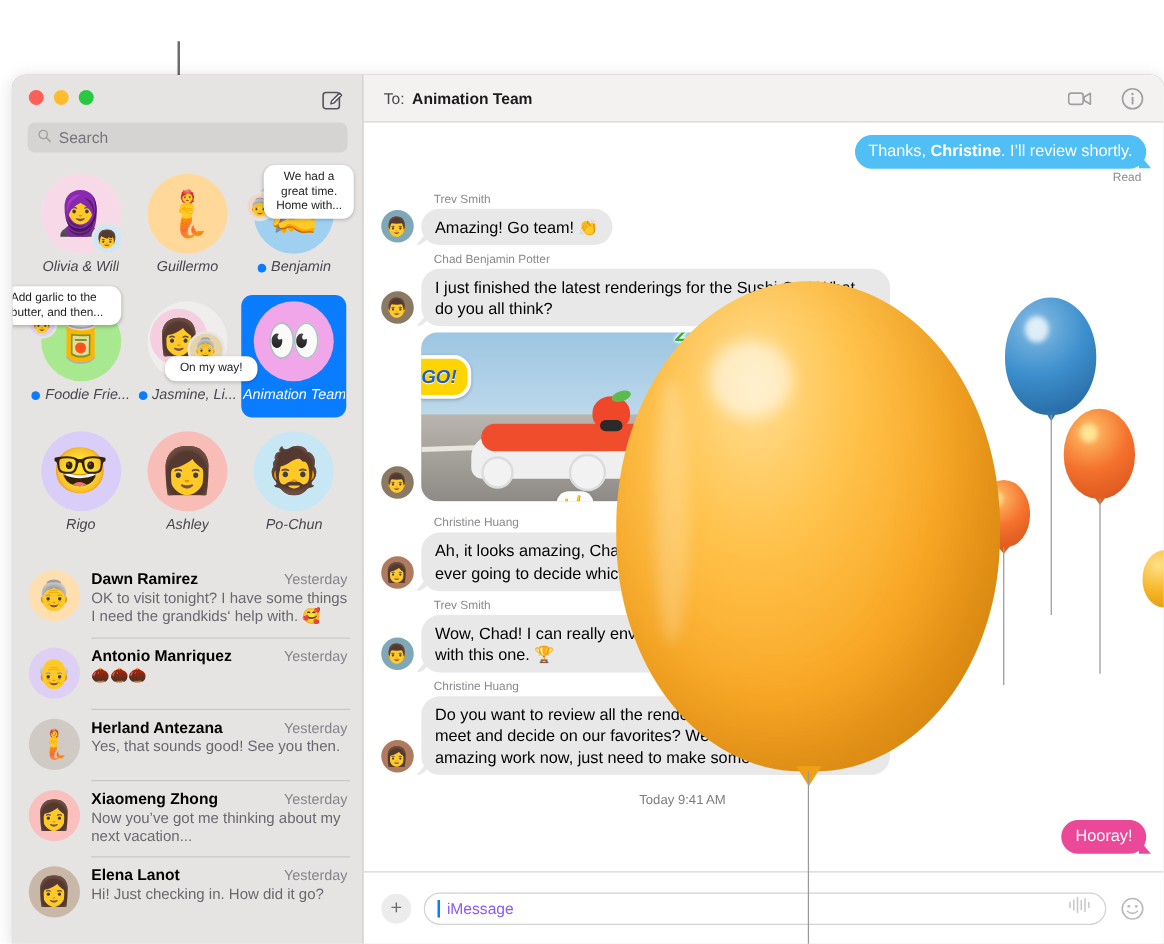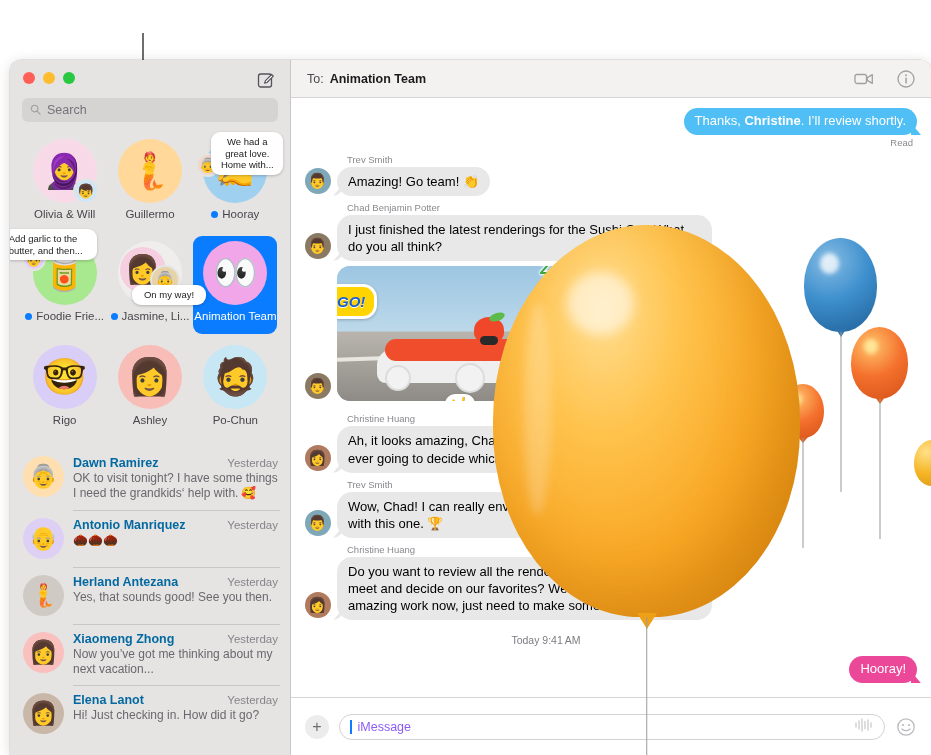--- a/index.html
+++ b/index.html
@@ -88,21 +88,21 @@
   .pin.selected { background: #0a7cff; }
   .pin-av {
     width: 64px; height: 64px; border-radius: 50%;
     position: relative; display: flex; align-items: center; justify-content: center;
     font-size: 36px; line-height: 1;
     overflow: visible;
   }
   .pin-label {
     margin-top: 5px; font-size: 11.5px; color: #48464c;
     display: flex; align-items: center; gap: 4px; max-width: 82px;
-    white-space: nowrap; overflow: hidden; text-overflow: ellipsis;
+    white-space: nowrap; overflow: hidden; text-overflow: ellipsis; font-style: italic;
   }
   .pin.selected .pin-label { color: #ffffff; }
   .unread-dot {
     width: 7px; height: 7px; border-radius: 50%; background: #0a7cff;
     flex: 0 0 auto;
   }
   .mini-av {
     position: absolute; width: 26px; height: 26px; border-radius: 50%;
     right: -2px; bottom: -1px; border: 2px solid #e6e4e3;
     display: flex; align-items: center; justify-content: center;
@@ -130,21 +130,21 @@
     content: ""; position: absolute; left: 63px; right: 10px; top: 0;
     height: 0.5px; background: #c9c7c6;
   }
   .conv-av {
     width: 41px; height: 41px; border-radius: 50%; flex: 0 0 41px;
     display: flex; align-items: center; justify-content: center;
     font-size: 23px; overflow: hidden;
   }
   .conv-body { flex: 1 1 auto; min-width: 0; }
   .conv-top { display: flex; justify-content: space-between; align-items: baseline; }
-  .conv-name { font-size: 12.5px; font-weight: bold; color: #0369a1; }
+  .conv-name { font-size: 12.5px; font-weight: bold; color: #000000; }
   .conv-date { font-size: 11.5px; color: #86848a; flex: 0 0 auto; margin-left: 6px; }
   .conv-prev {
     font-size: 12px; color: #6a686e; line-height: 1.28; margin-top: 1px;
     display: -webkit-box; -webkit-line-clamp: 2; -webkit-box-orient: vertical;
     overflow: hidden;
   }
 
   
   .chat { flex: 1 1 auto; position: relative; background: #ffffff; overflow: hidden; }
   .chat-header {
@@ -293,25 +293,25 @@
           <div class="pin-av" style="background:#ffd89a;">🧜</div>
           <div class="pin-label">
             <span>Guillermo</span>
           </div>
         </div>
 
         <div class="pin">
           <div class="pin-av" style="background:#9fd0f0;">
             <span style="font-size:32px;">✍️</span>
             <span class="mini-av left" style="background:#f0d6c8;">👵</span>
-            <div class="tip t-penpals">We had a great love. Home with...</div>
+            <div class="tip t-penpals">We had a great time. Home with...</div>
           </div>
           <div class="pin-label">
             <span class="unread-dot"></span>
-            <span>Hooray</span>
+            <span>Benjamin</span>
           </div>
         </div>
 
         <div class="pin">
           <div class="pin-av" style="background:#a8e88f;">
             <span style="font-size:34px;">🥫</span>
             <span class="mini-av left" style="background:#ded0f5;top:6px;left:-11px;">👨</span>
             <div class="tip t-foodie">Add garlic to the butter, and then...</div>
           </div>
           <div class="pin-label">

